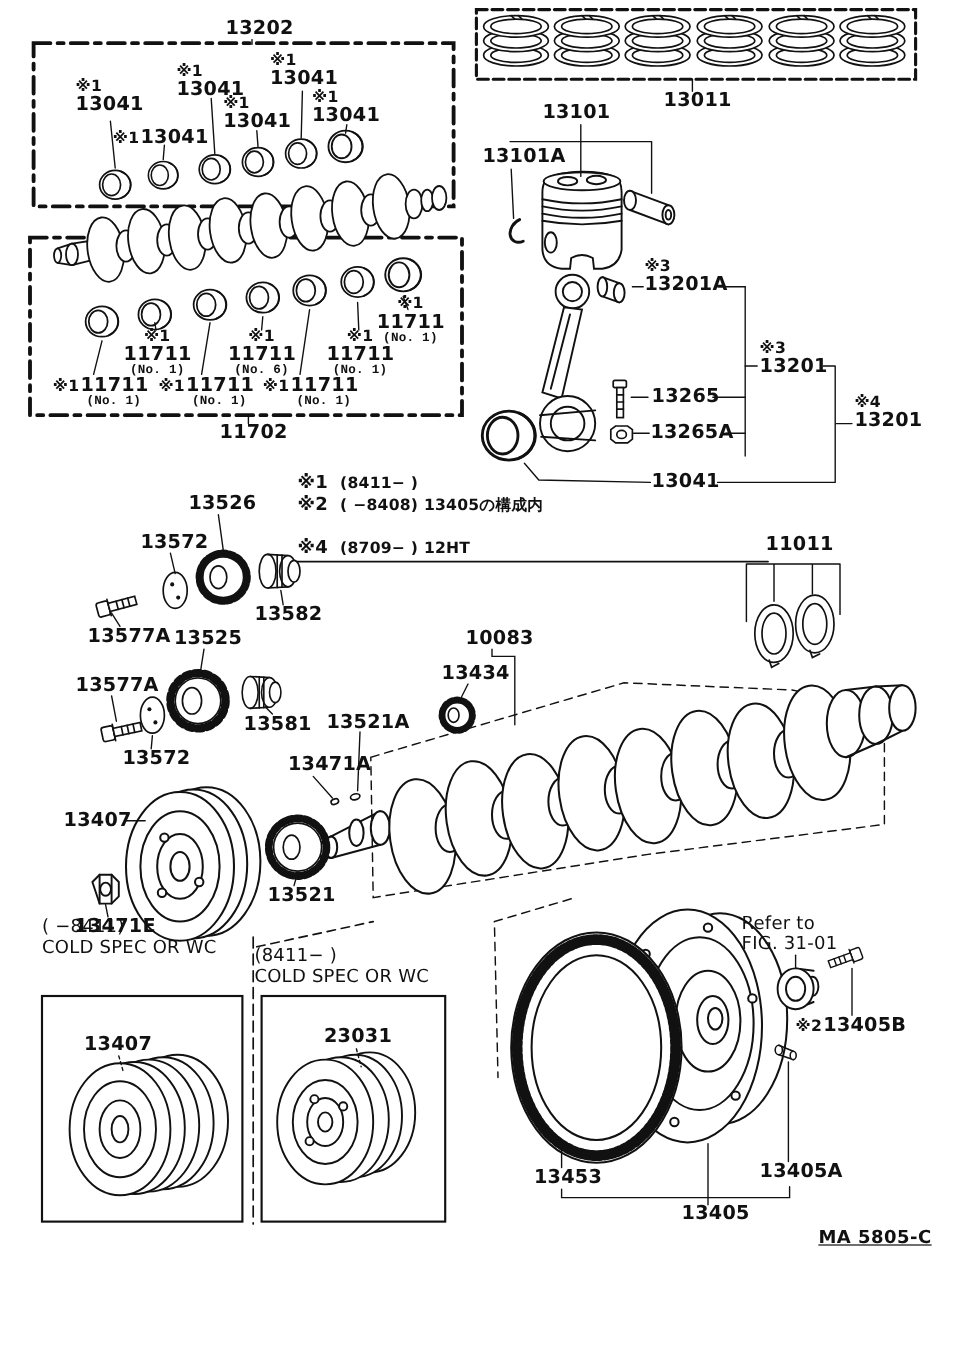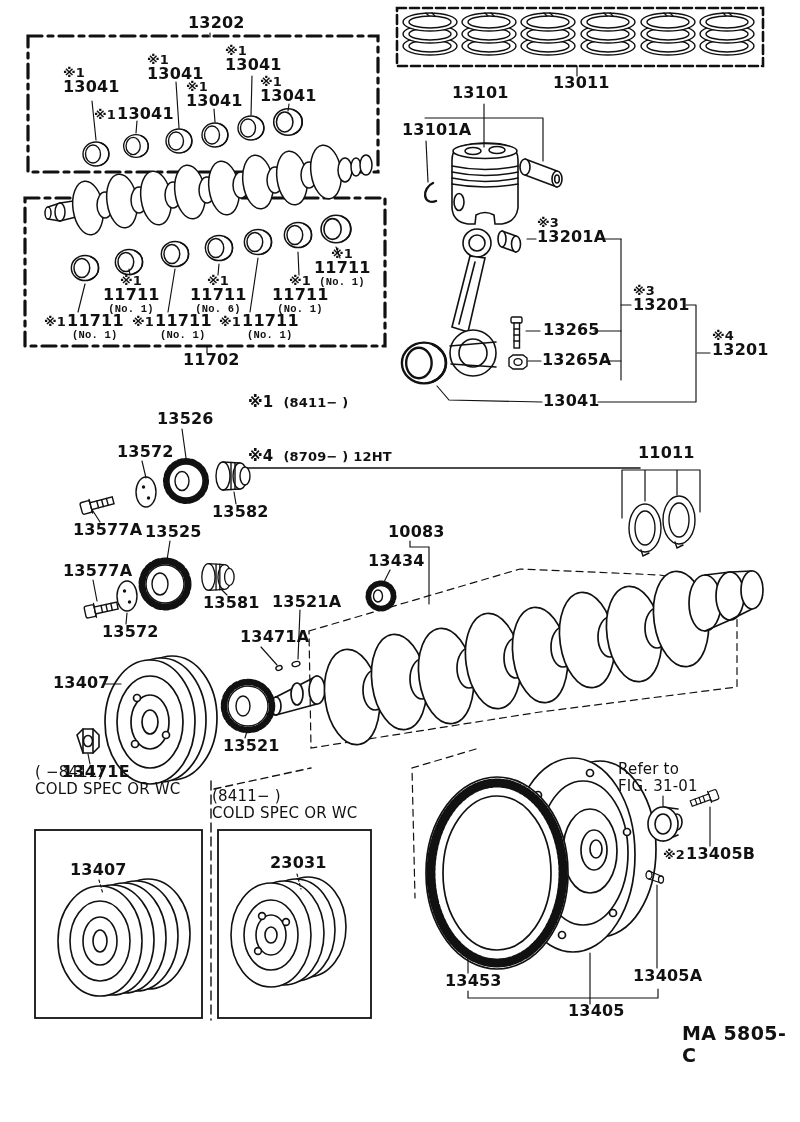--- a/index.html
+++ b/index.html
@@ -10,21 +10,21 @@
        white-space:nowrap;color:#111;}
   .lbl .ref{display:block;font-size:13px;line-height:1.0;}
   .lbl.inl .ref{display:inline;font-size:13px;margin-right:1px;}
   .lbl .num{display:block;}
   .lbl.inl .num{display:inline;}
   .lbl .sub{display:block;font-size:10.5px;line-height:1.1;font-family:Liberation Mono, monospace;}
   .ctr{text-align:center;}
   .note{position:absolute;font-weight:700;font-size:13px;white-space:nowrap;letter-spacing:.2px;}
   .note .ref{font-size:15px;margin-right:10px;}
   .spec{position:absolute;font-weight:400;font-size:15px;white-space:nowrap;letter-spacing:.2px;line-height:1.15;}
-  .fig-code{position:absolute;font-weight:700;font-size:19px;letter-spacing:.4px;}
+  .fig-code{position:absolute;font-weight:700;font-size:15px;letter-spacing:.4px;text-decoration:underline;}
 </style>
 </head>
 <body>
 
 <div class="stage">
 
 <svg class="art" width="800" height="1122" viewBox="0 0 800 1122" stroke="#111" fill="none" stroke-width="1.4" stroke-linecap="round">
 
   <g>
     <rect x="28" y="36" width="350" height="136" stroke-width="3.2" stroke-dasharray="14 6 5 6"></rect>
@@ -474,20 +474,21 @@
       <span class="num">13265</span>
     </div>
 <div class="lbl" style="left:542px;top:352px">
       <span class="num">13265A</span>
     </div>
 <div class="lbl" style="left:543px;top:393px">
       <span class="num">13041</span>
     </div>
 
 <div class="note" style="left:248px;top:393px"><span class="ref">※1</span><span>(8411−        )</span></div>
+<div class="note" style="left:248px;top:411px"><span class="ref">※2</span><span>(        −8408) 13405の構成内</span></div>
 <div class="note" style="left:248px;top:447px"><span class="ref">※4</span><span>(8709−        ) 12HT</span></div>
 
 <div class="lbl" style="left:157px;top:411px">
       <span class="num">13526</span>
     </div>
 <div class="lbl" style="left:117px;top:444px">
       <span class="num">13572</span>
     </div>
 <div class="lbl" style="left:73px;top:522px">
       <span class="num">13577A</span>

